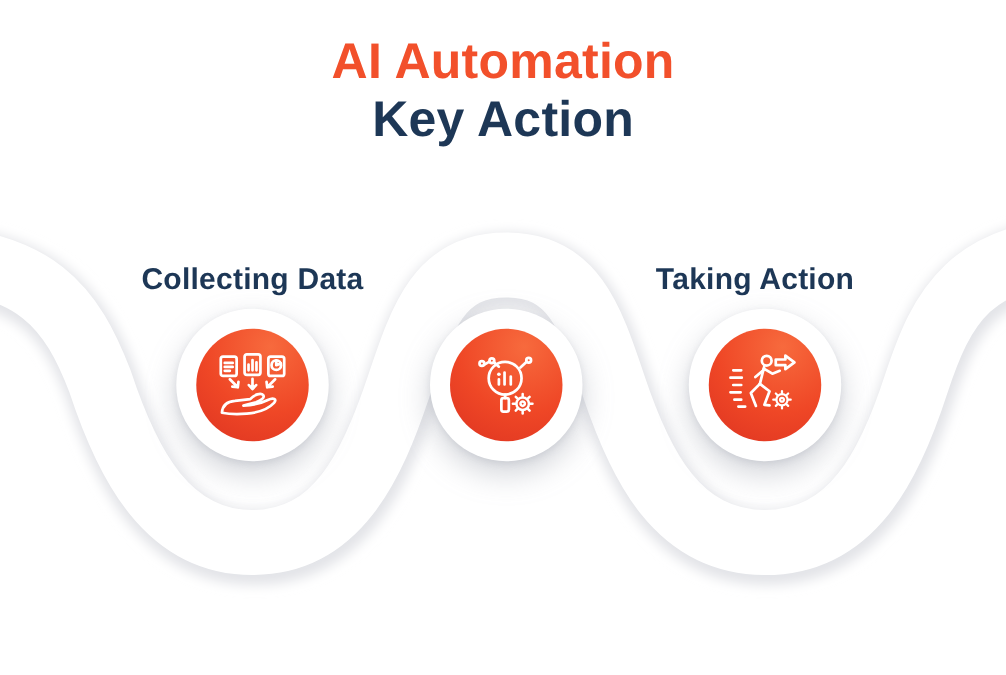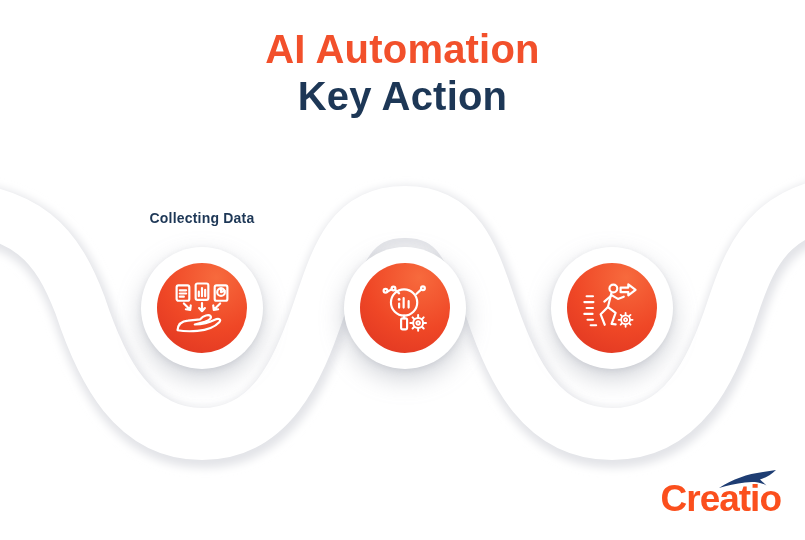--- a/index.html
+++ b/index.html
@@ -9,21 +9,21 @@
   }
   .path-svg{position:absolute;left:0;top:0;}
   .title{
     position:absolute;left:0;top:26px;width:100%;text-align:center;
     font-weight:700;font-size:40px;line-height:47px;letter-spacing:.2px;
   }
   .title .line1{color:#F2502B;}
   .title .line2{color:#1D3756;}
   .stage-label{
     position:absolute;width:240px;text-align:center;
-    font-weight:700;font-size:14px;color:#1D3756;letter-spacing:.2px;
+    font-weight:700;font-size:24px;color:#1D3756;letter-spacing:.2px;
   }
   .label-1{left:82px;top:210px;}
   .label-2{left:283px;top:387px;}
   .label-3{left:484px;top:210px;}
   .disc{
     position:absolute;width:122px;height:122px;border-radius:50%;background:#ffffff;
     box-shadow:0 10px 24px rgba(142,147,159,.40),0 2px 6px rgba(142,147,159,.20);
     display:flex;align-items:center;justify-content:center;
   }
   .disc-1{left:141px;top:247px;}
@@ -109,38 +109,33 @@
           <circle cx="19.3" cy="10.5" r="2.1"></circle>
           <path d="M21 11.8 L25.5 15.8"></path>
           <path d="M44.5 16.5 L50 11.5"></path>
           <circle cx="51.8" cy="10.2" r="2.1"></circle>
         </g>
         <use href="#gear-shape" transform="translate(46.5,48.5) scale(0.92)"></use>
       </svg>
     </div>
   </div>
 
+  <div class="stage-label label-3">Taking Action</div>
   <div class="disc disc-3">
     <div class="orb">
       <svg width="58" height="58" viewBox="0 0 64 64">
         <g class="stroke">
           <circle cx="33.5" cy="10.5" r="4.3"></circle>
           <path d="M31.5 15 L27.5 31"></path>
           <path d="M31 17.5 L38.5 22 L45 19.5"></path>
           <path d="M31 18.5 L23.5 25"></path>
           <path d="M27.5 31 L36 37.5 L31.5 49.5 L36 50"></path>
           <path d="M27.5 31 L19.5 39 L24 50.5"></path>
           <path d="M4 19 h7 M1.5 25.5 h10 M4 32 h7 M1.5 38.5 h9 M5 45 h6 M8.5 51 h6"></path>
           <path d="M41.5 9.5 H50 V6 L58 12 L50 18 V14.5 H41.5 Z"></path>
         </g>
         <use href="#gear-shape" transform="translate(47,45) scale(0.82)"></use>
       </svg>
     </div>
   </div>
 
-  <div class="logo">
-    <svg class="logo-arrow" width="58" height="20" viewBox="0 0 58 20">
-      <path d="M0 18 C14 9 28 4 44 2 L57 0 C52.5 4.5 47 7.5 41 9.5 L47.5 15.5 C40 11.5 33 11.5 26 12.5 C17 13.8 8 15.5 0 18 Z" fill="#1E3D73"></path>
-    </svg>
-    <div class="logo-text">Creatio</div>
-  </div>
 
 </div>
 
 </body></html>

